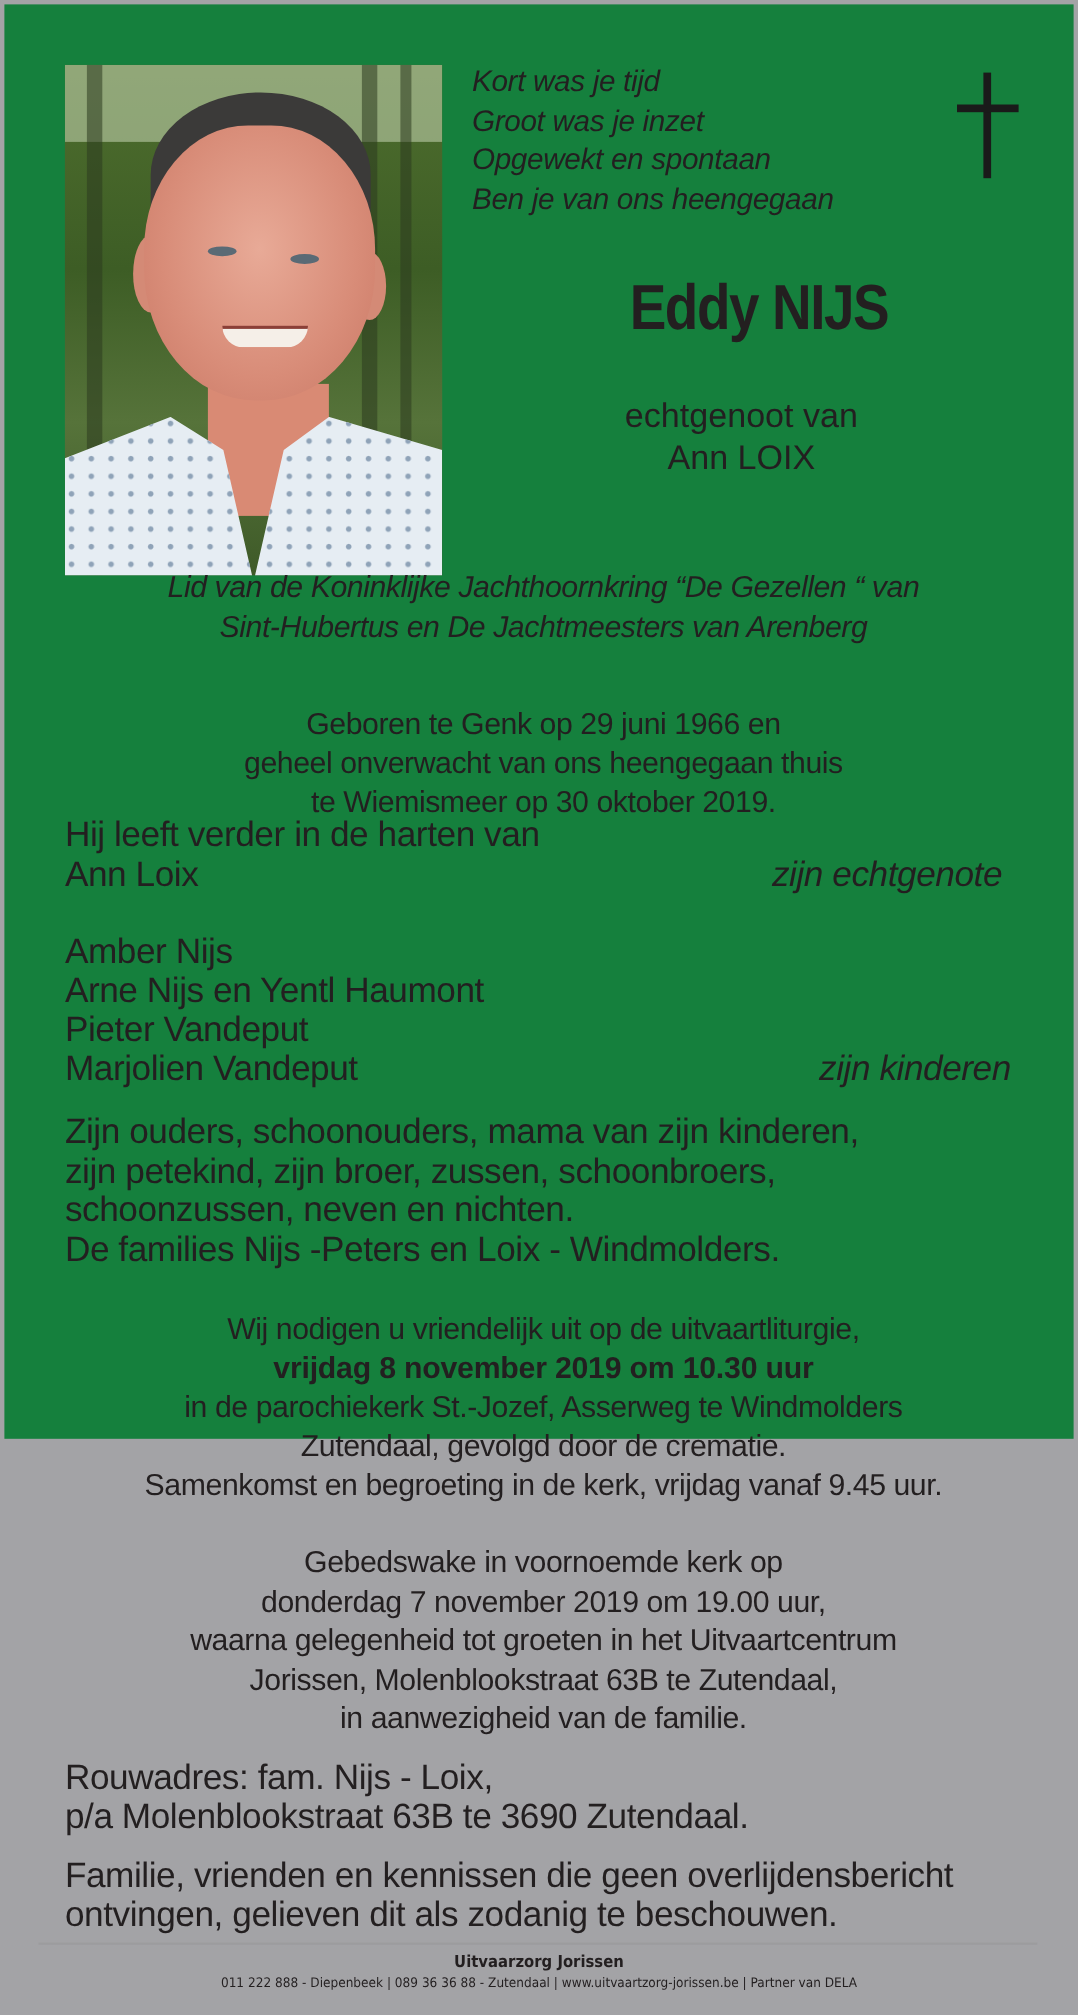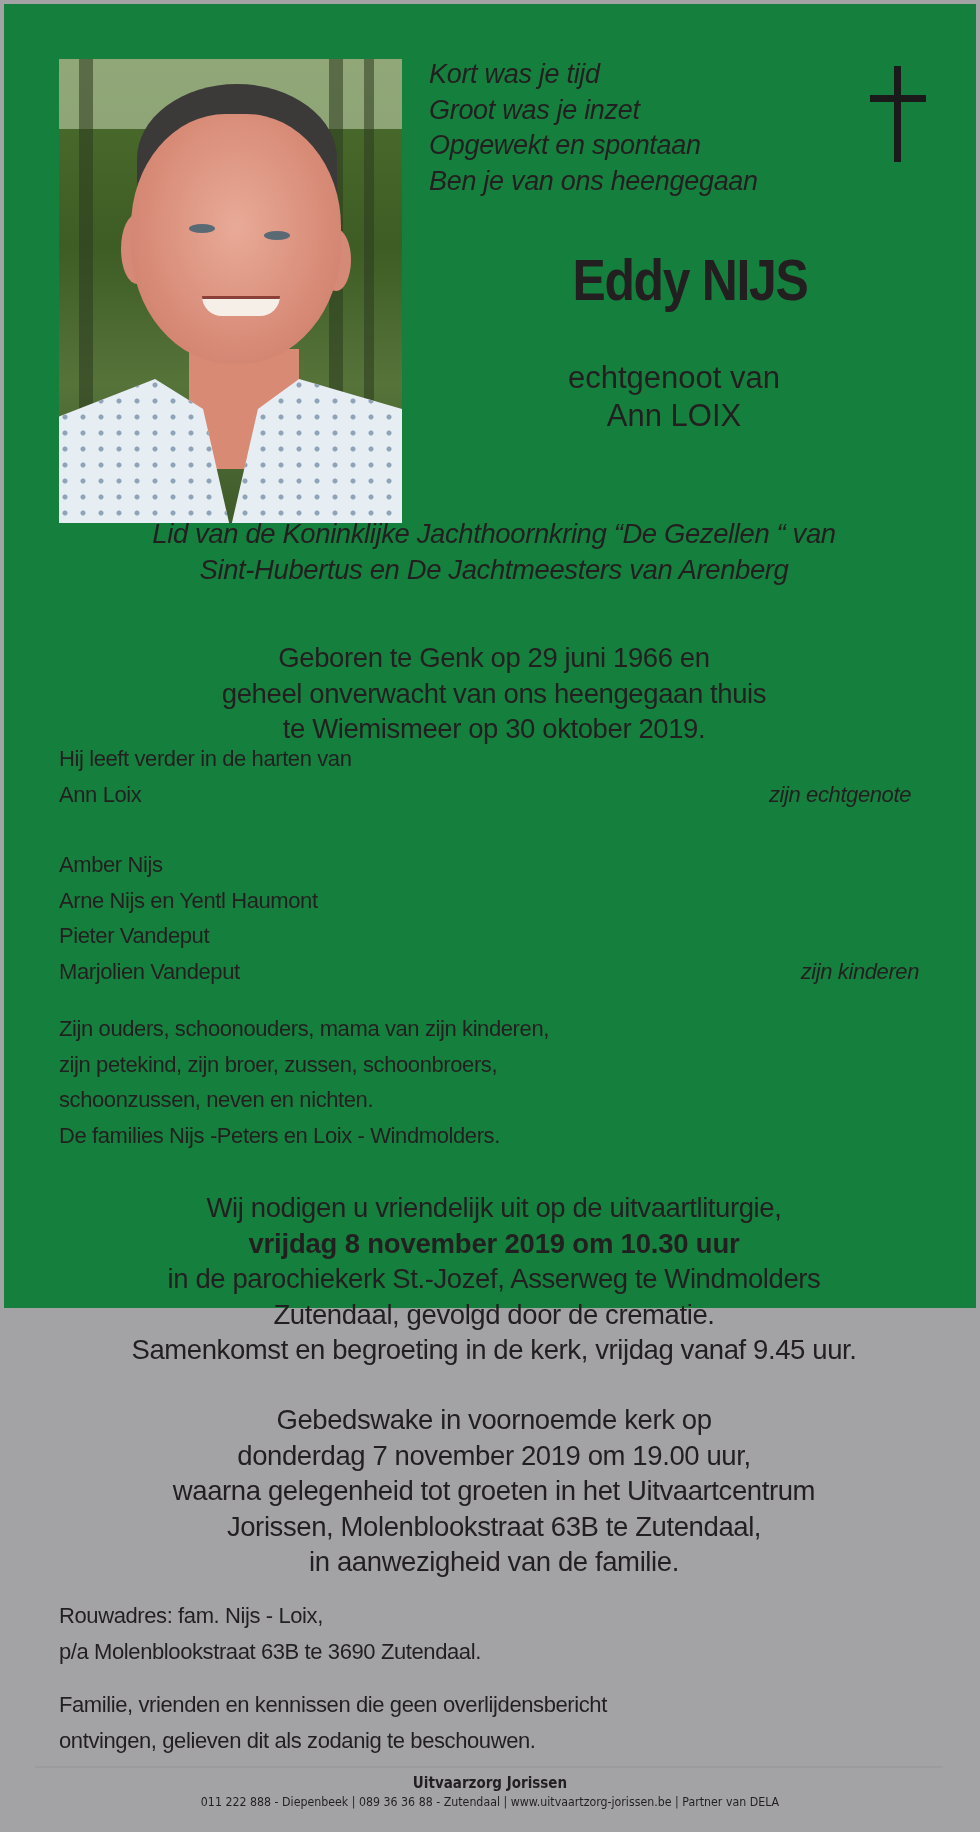--- a/index.html
+++ b/index.html
@@ -30,21 +30,21 @@
     .cross .h { position: absolute; left: 0; top: 29px; width: 56px; height: 7px; background: #1a1a1a; }
 
     .name { position: absolute; left: 400px; width: 572px; top: 242px; text-align: center; font-weight: bold; font-size: 58px; letter-spacing: -1.5px; transform: scaleX(0.86); transform-origin: 50% 50%; }
     .spouse-label { position: absolute; left: 400px; width: 540px; top: 355px; text-align: center; font-size: 31px; line-height: 38px; }
 
     .centered { position: absolute; left: 4px; width: 972px; text-align: center; font-size: 27.5px; line-height: 35.5px; letter-spacing: -0.4px; }
     .centered div { white-space: nowrap; }
     .italic { font-style: italic; }
     .bold { font-weight: bold; letter-spacing: -0.2px; }
 
-    .leftblock { position: absolute; left: 55px; width: 860px; font-size: 22px; line-height: 35.5px; letter-spacing: -0.4px; }
+    .leftblock { position: absolute; left: 55px; width: 860px; font-size: 32px; line-height: 35.5px; letter-spacing: -0.4px; }
     .row { position: relative; height: 35.5px; white-space: nowrap; }
     .row .rel { position: absolute; right: 0; top: 0; font-style: italic; }
 
     .footer-rule { position: absolute; left: 31px; top: 1762px; width: 908px; height: 2px; background: #9c9c9e; }
     .footer-title { position: absolute; left: 0; width: 972px; top: 1770px; text-align: center; font-family: "DejaVu Sans", sans-serif; font-weight: bold; font-size: 15px; transform: scaleX(0.9); }
     .footer-info { position: absolute; left: 0; width: 972px; top: 1791px; text-align: center; font-family: "DejaVu Sans", sans-serif; font-size: 12px; transform: scaleX(0.92); }
   </style>
 </head>
 <body>
 

